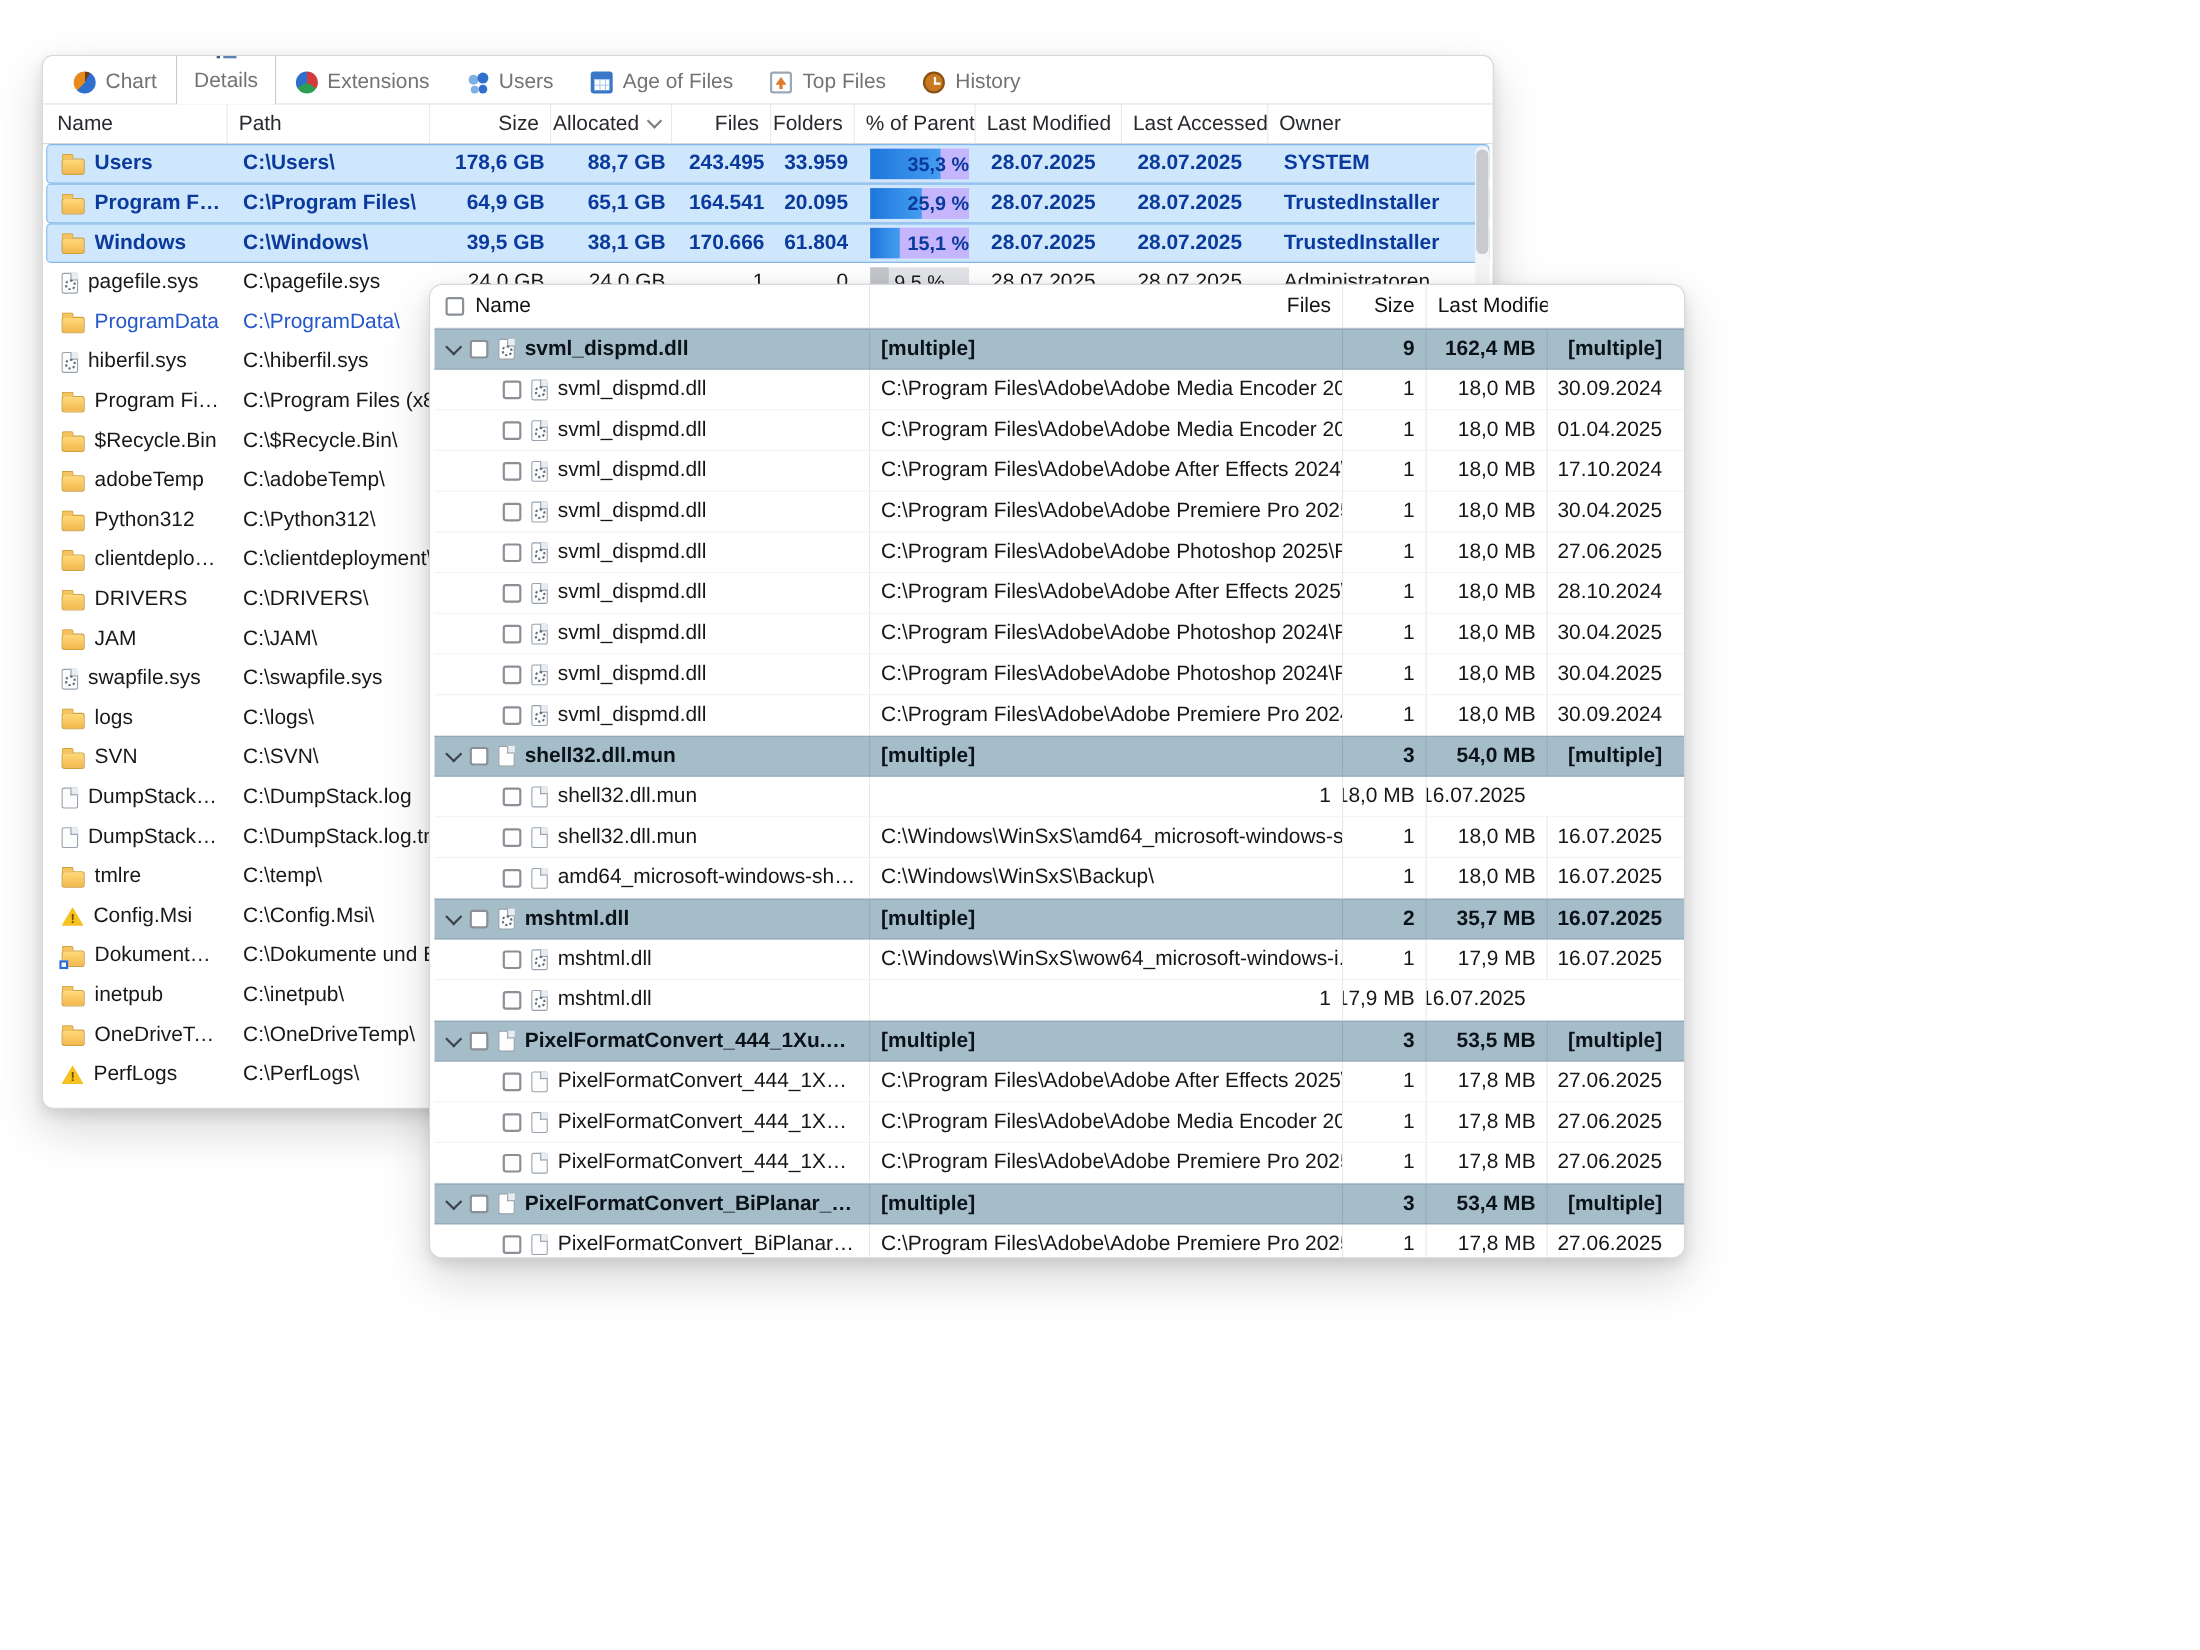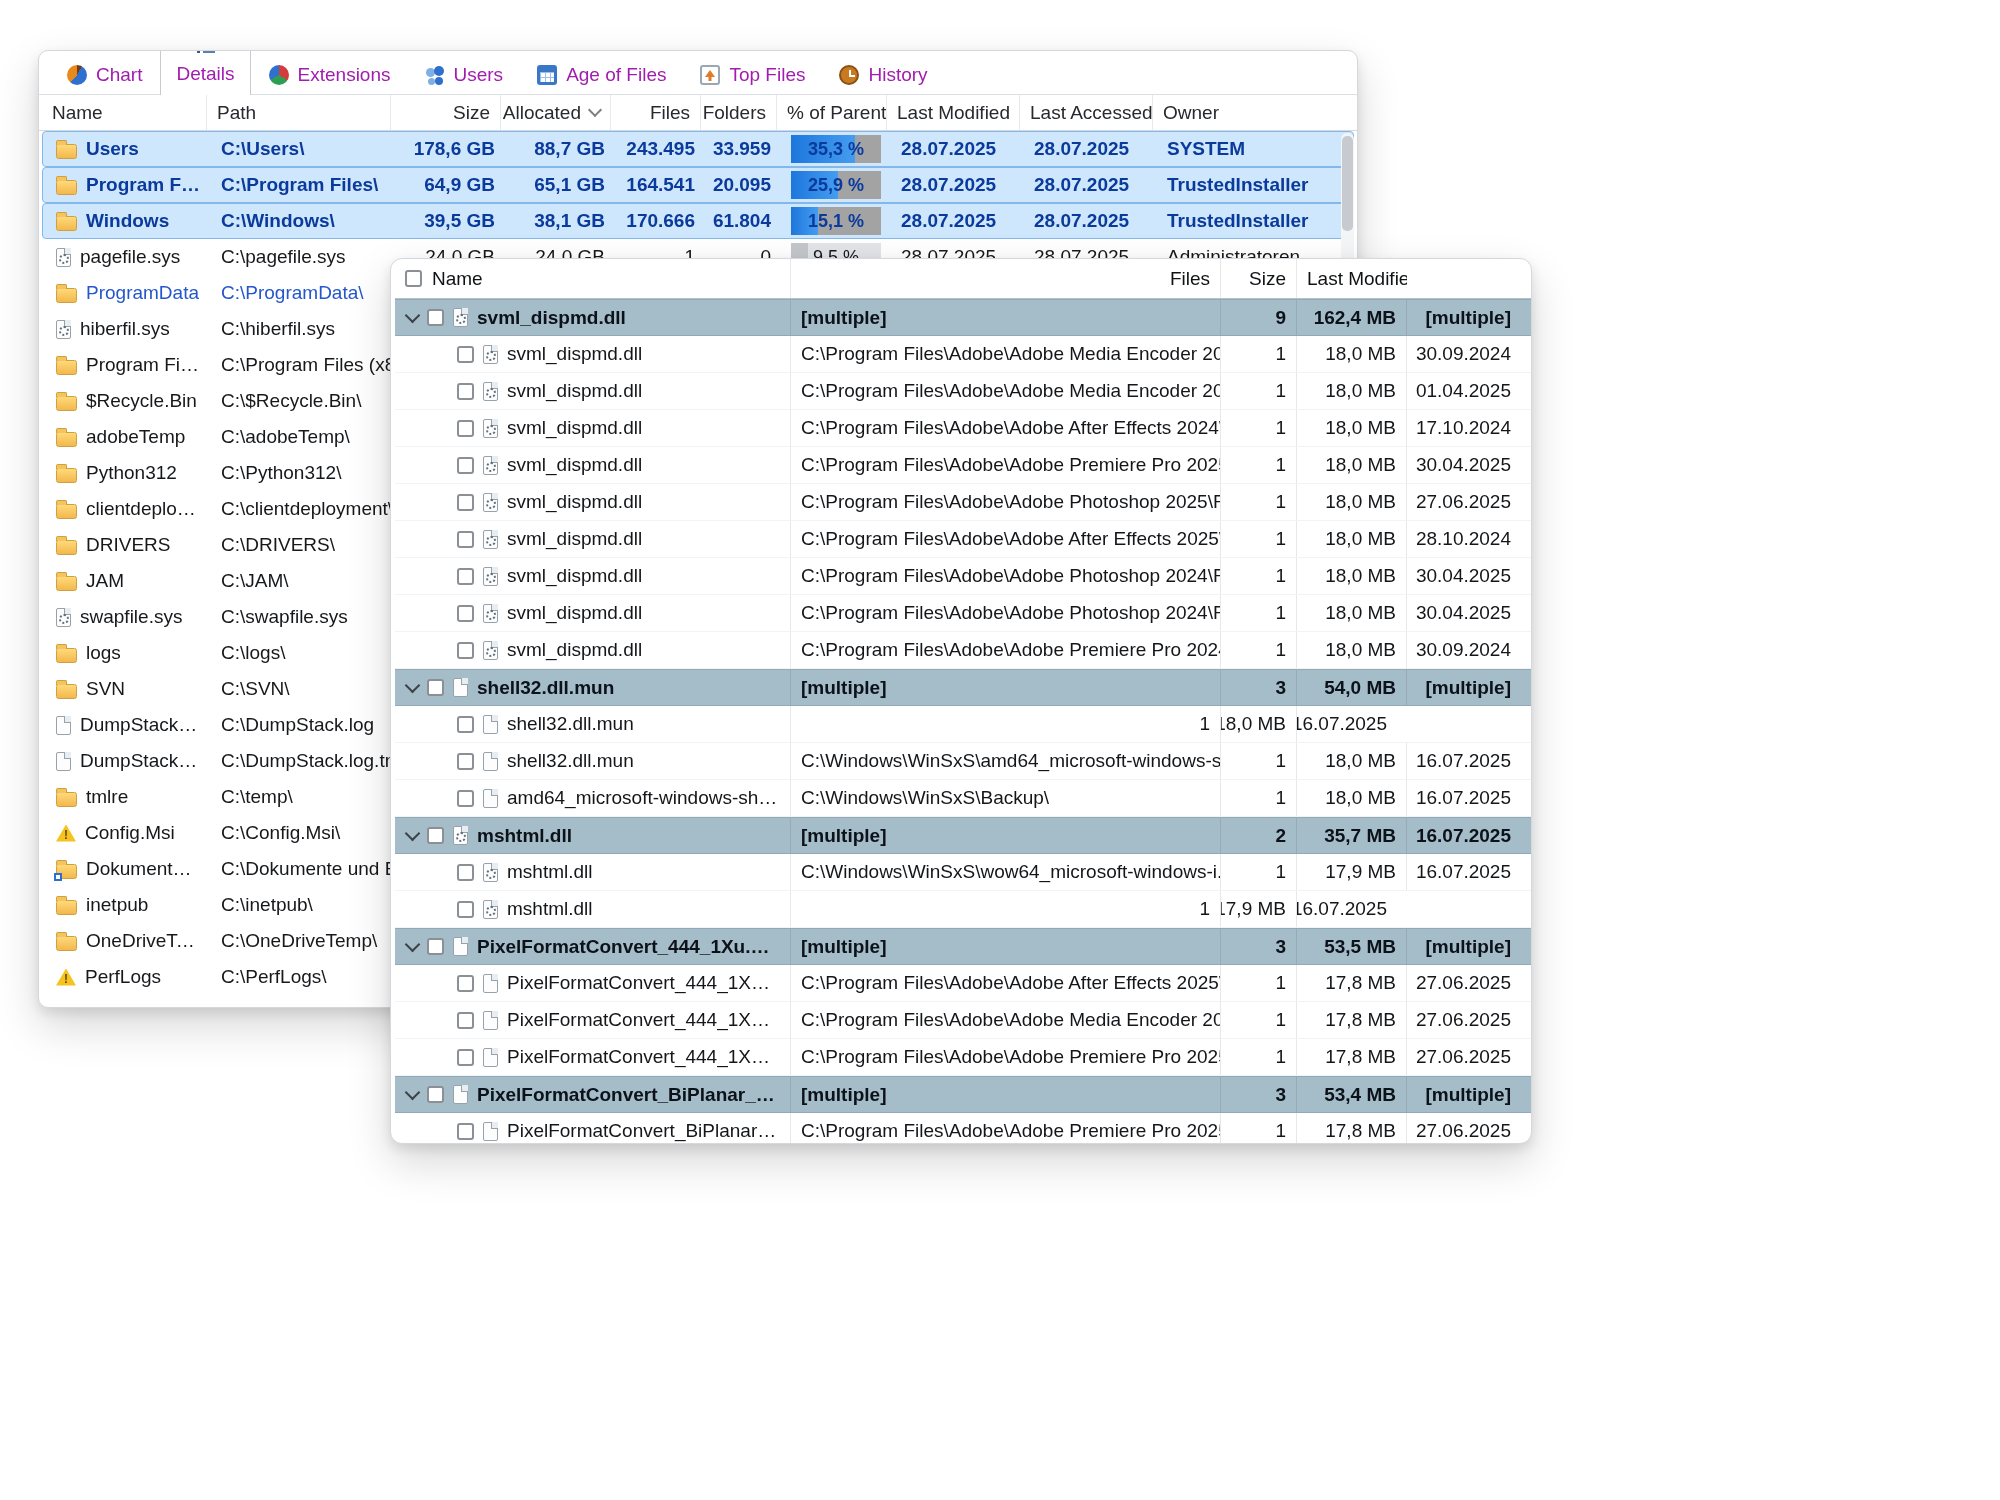--- a/index.html
+++ b/index.html
@@ -5,21 +5,21 @@
   html,body{margin:0;padding:0;background:#ffffff;font-family:"Liberation Sans",sans-serif;}
   .stage{position:relative;width:2000px;height:1500px;overflow:hidden;background:#fff;}
 
   .window{position:absolute;background:#fff;border:1px solid #d5d8dc;border-radius:10px;
     box-shadow:0 18px 44px rgba(0,0,0,.16),0 5px 12px rgba(0,0,0,.10);overflow:hidden;}
   #backwin{left:38px;top:50px;width:1318px;height:956px;z-index:1;}
   #frontwin{left:390px;top:258px;width:1140px;height:884px;z-index:2;border-radius:12px;}
 
   
   .tabbar{display:flex;align-items:flex-end;height:44px;padding:5px 10px 0 12px;gap:2px;border-bottom:1px solid #dcdfe3;box-sizing:border-box;}
-  .tab{display:flex;align-items:center;gap:9px;padding:7px 15px 8px;font-size:19px;color:#a21caf;
+  .tab{display:flex;align-items:center;gap:9px;padding:7px 15px 8px;font-size:19px;color:#737373;
     border:1px solid transparent;border-bottom:none;border-radius:6px 6px 0 0;white-space:nowrap;}
   .tab.sel{background:#fff;border-color:#c8ccd1;margin-bottom:-1px;padding-bottom:10px;flex-direction:column;}
   .tic{width:20px;height:20px;display:inline-block;position:relative;flex:none;}
   .tic-pie-chart{border-radius:50%;background:conic-gradient(#6b3c16 0 8%,#2f6fce 8% 62%,#e8891d 62% 100%);}
   .tic-details-list::before{content:"";position:absolute;left:7px;top:4px;width:12px;height:3px;background:#5b7fae;box-shadow:0 6px 0 #5b7fae,0 12px 0 #5b7fae;}
   .tic-details-list::after{content:"";position:absolute;left:1px;top:4px;width:3px;height:3px;background:#38598a;box-shadow:0 6px 0 #38598a,0 12px 0 #38598a;}
   .tic-extensions{border-radius:50%;background:conic-gradient(#d23c3c 0 34%,#2e9e52 34% 67%,#2f6fce 67% 100%);}
   .tic-users::before{content:"";position:absolute;left:1px;top:3px;width:9px;height:9px;border-radius:50%;background:#7fb0e3;box-shadow:1px 9px 0 -1px #7fb0e3;}
   .tic-users::after{content:"";position:absolute;left:9px;top:1px;width:10px;height:10px;border-radius:50%;background:#2f6fce;box-shadow:0 10px 0 -1px #2f6fce;}
   .tic-calendar{background:#3a77c9;border-radius:3px;}
@@ -40,21 +40,21 @@
   .bt-row .c{display:flex;align-items:center;height:100%;padding:0 10px;white-space:nowrap;overflow:hidden;box-sizing:border-box;}
   .bt-row.head .c{border-right:1px solid #e7e9eb;}
   .bt-row.head .c:last-child{border-right:none;}
   .bt-row .num{justify-content:flex-end;}
   .bt-row .name{padding-left:13px;gap:9px;}
   .bt-row.sel{background:#cfe7fc;border-color:#85b8ea;color:#0a3a9c;font-weight:700;}
   .bt-row.blue .c, .bt-row.blue .txt{color:#2456cc;}
   .txt{white-space:nowrap;overflow:hidden;text-overflow:ellipsis;}
   .pct{padding:3px 6px;}
   .ptrack{position:relative;flex:1;height:28px;background:#e2e4e7;display:flex;align-items:center;justify-content:center;overflow:hidden;}
-  .sel .ptrack{background:#a3a3a3;}
+  .sel .ptrack{background:#c4b5fd;justify-content:flex-end;}
   .pbar{position:absolute;left:0;top:0;bottom:0;background:linear-gradient(90deg,#1d77dc,#459df0);}
   .pbar.gray{background:#c3c7cc;}
   .plbl{position:relative;z-index:1;font-size:18px;}
   .dch{width:8px;height:8px;border-right:2px solid #7a7f85;border-bottom:2px solid #7a7f85;transform:rotate(45deg);display:inline-block;margin-left:9px;margin-top:-5px;flex:none;}
   .sbar{position:absolute;top:82px;right:3px;bottom:10px;width:13px;background:#f4f5f6;border-radius:6px;}
   .sthumb{position:absolute;top:3px;left:1px;width:11px;height:95px;background:#c7cbd0;border-radius:5px;}
 
   
   #frontwin .inner{padding-left:4px;}
   .dt-row{display:grid;grid-template-columns:396px 430px 76px 110px 1fr;align-items:center;height:37px;font-size:19px;color:#141619;box-sizing:border-box;}

